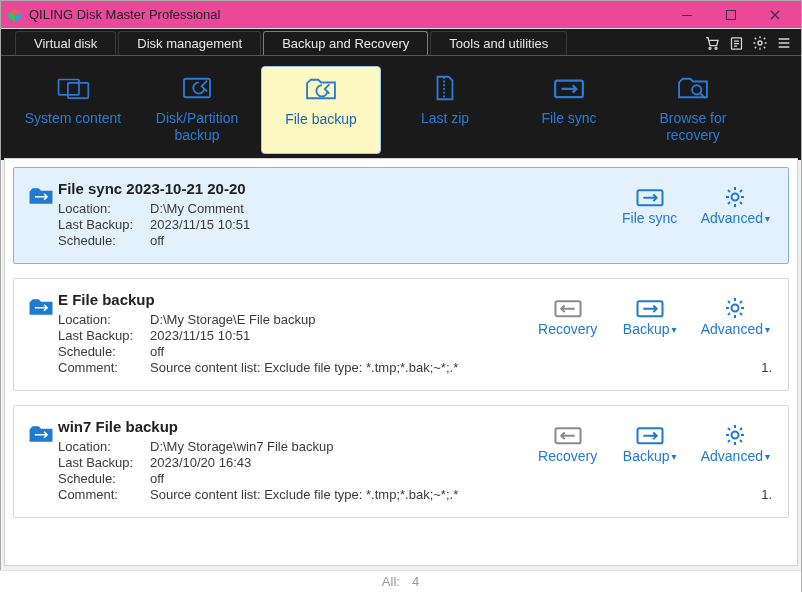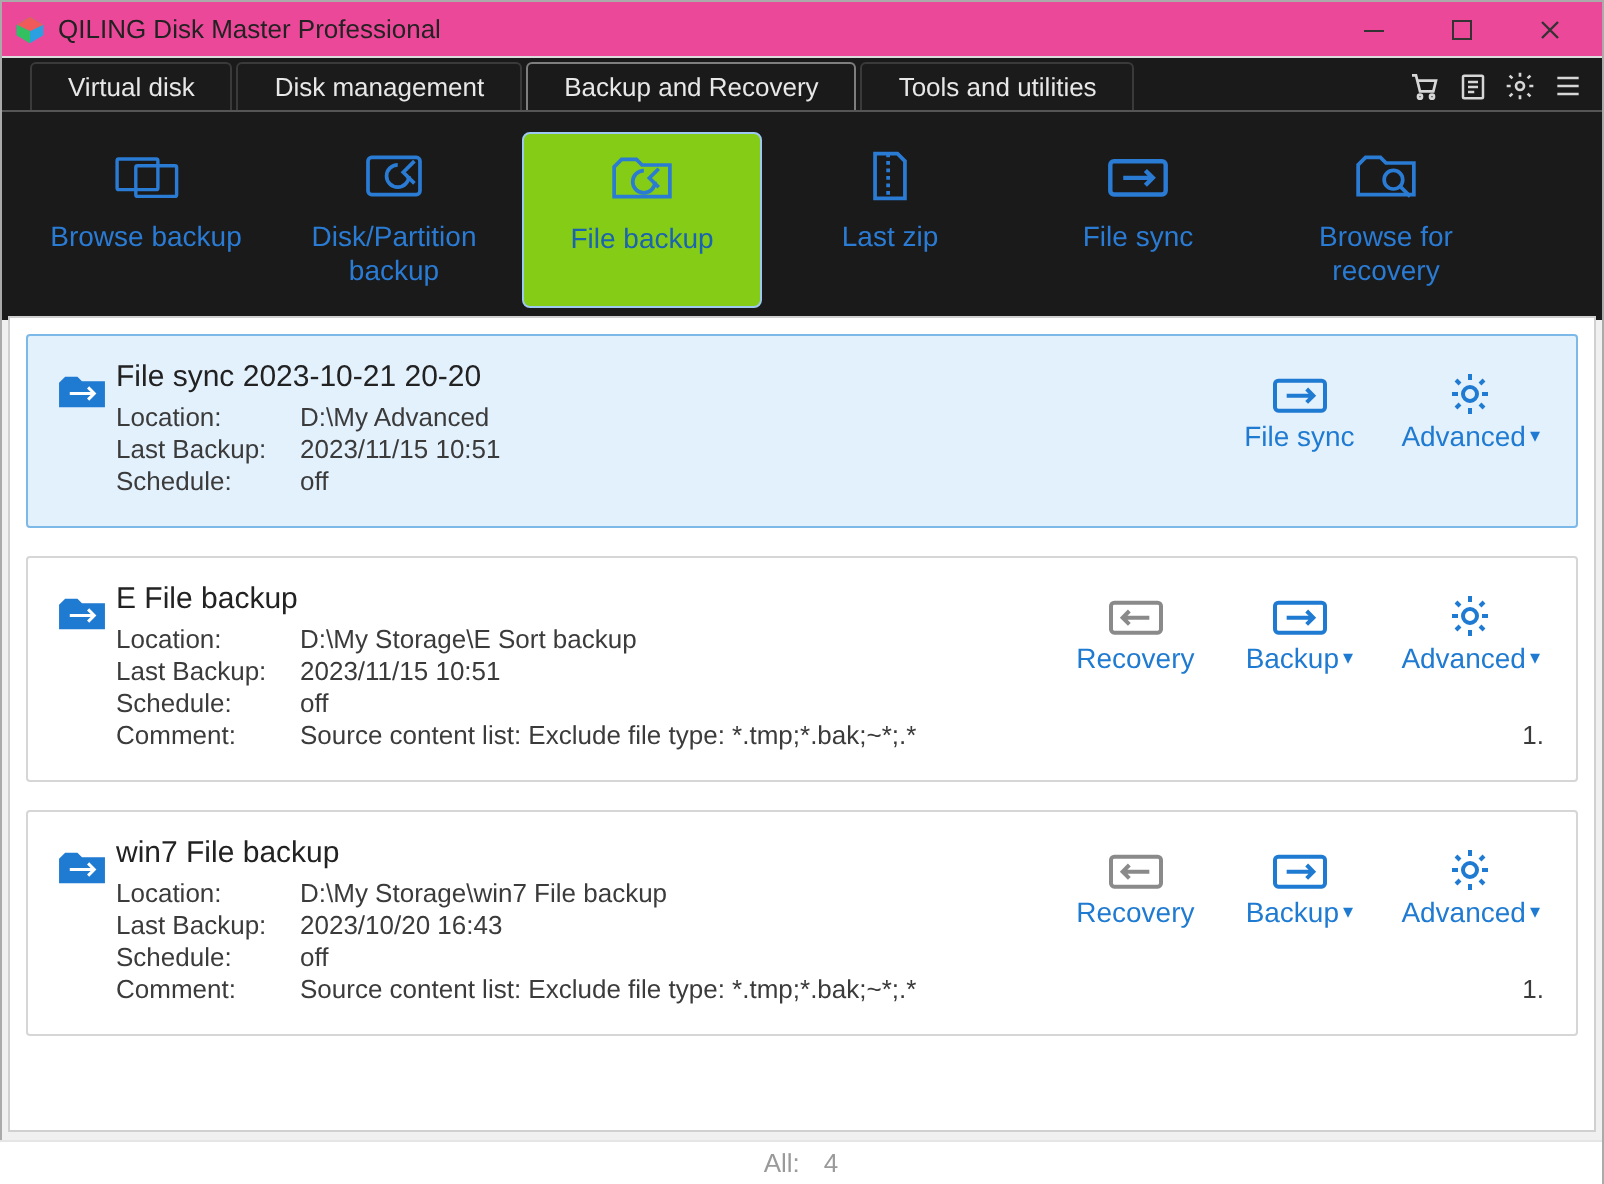--- a/index.html
+++ b/index.html
@@ -92,21 +92,21 @@
     text-align: center;
     font-size: 14px;
     line-height: 1.2;
     min-height: 88px;
   }
   .toolbtn .ticon {
     width: 34px; height: 28px; margin-bottom: 8px;
     display:flex; align-items:center; justify-content:center;
   }
   .toolbtn.active {
-    background: #84cc16;
+    background: #fef9c3;
     border: 1px solid #9dc8f0;
     color: #1a63b0;
   }
   .toolbar .spacer { flex: 1; }
   .sortbtn {
     align-self: center;
     color: #fff;
     display: flex;
     align-items: center;
     gap: 6px;
@@ -136,21 +136,21 @@
   .job.selected {
     background: #e3f1fd;
     border-color: #7db9e8;
   }
   .job .jicon {
     width: 30px;
     padding-top: 6px;
     color: #1f7ad1;
   }
   .job .jbody { flex: 1; }
-  .job .jtitle { font-size: 15px; font-weight: normal; color: #222; margin-bottom: 4px;}
+  .job .jtitle { font-size: 15px; font-weight: bold; color: #222; margin-bottom: 4px;}
   .job .props { font-size: 13px; color: #3b3b3b; }
   .job .props .row { display:flex; margin: 1px 0;}
   .job .props .k { width: 92px; }
   .job .props .v { flex:1; }
   .job .actions {
     position: absolute;
     right: 18px;
     top: 16px;
     display: flex;
     gap: 20px;
@@ -253,21 +253,21 @@
   <div class="tabline"></div>
   <div class="toolbar" id="toolbar">
 
     <div class="toolbtn">
         <span class="ticon">
           <svg width="36" height="26" viewBox="0 0 40 28" fill="none" stroke="#2a7bd4" stroke-width="2">
             <rect x="3" y="4" width="24" height="18" rx="1"></rect>
             <rect x="14" y="8" width="24" height="18" rx="1"></rect>
           </svg>
         </span>
-      <span>Browse backup</span>
+      <span>System content</span>
       </div>
       <div class="toolbtn">
         <span class="ticon">
           <svg width="32" height="26" viewBox="0 0 34 28" fill="none" stroke="#2a7bd4" stroke-width="2">
             <rect x="3" y="4" width="28" height="20" rx="2"></rect>
             <path d="M28 6l-6 6 6 6" fill="none"></path>
             <path d="M19 8a6 6 0 1 0 6 6"></path>
           </svg>
         </span>
       <span>Disk/Partition backup</span>
@@ -318,21 +318,21 @@
     <div class="job selected">
       <div class="jicon"><svg width="26" height="20" viewBox="0 0 34 26" fill="#1f7ad1">
           <path d="M2 7l4-4h8l3 3h15v17H2z"></path>
           <path d="M9 14h16M21 10l4 4-4 4" stroke="#fff" stroke-width="2" fill="none"></path>
         </svg></div>
       <div class="jbody">
         <div class="jtitle">File sync 2023-10-21 20-20</div>
         <div class="props">
       <div class="row">
             <span class="k">Location:</span>
-            <span class="v">D:\My Advanced</span>
+            <span class="v">D:\My Comment</span>
           </div>
       <div class="row">
             <span class="k">Last Backup:</span>
             <span class="v">2023/11/15 10:51</span>
           </div>
       <div class="row">
             <span class="k">Schedule:</span>
             <span class="v">off</span>
           </div>
         </div>
@@ -366,21 +366,21 @@
     <div class="job">
       <div class="jicon"><svg width="26" height="20" viewBox="0 0 34 26" fill="#1f7ad1">
           <path d="M2 7l4-4h8l3 3h15v17H2z"></path>
           <path d="M9 14h16M21 10l4 4-4 4" stroke="#fff" stroke-width="2" fill="none"></path>
         </svg></div>
       <div class="jbody">
         <div class="jtitle">E  File backup</div>
         <div class="props">
       <div class="row">
             <span class="k">Location:</span>
-            <span class="v">D:\My Storage\E  Sort backup</span>
+            <span class="v">D:\My Storage\E  File backup</span>
           </div>
       <div class="row">
             <span class="k">Last Backup:</span>
             <span class="v">2023/11/15 10:51</span>
           </div>
       <div class="row">
             <span class="k">Schedule:</span>
             <span class="v">off</span>
           </div>
           <div class="row">

